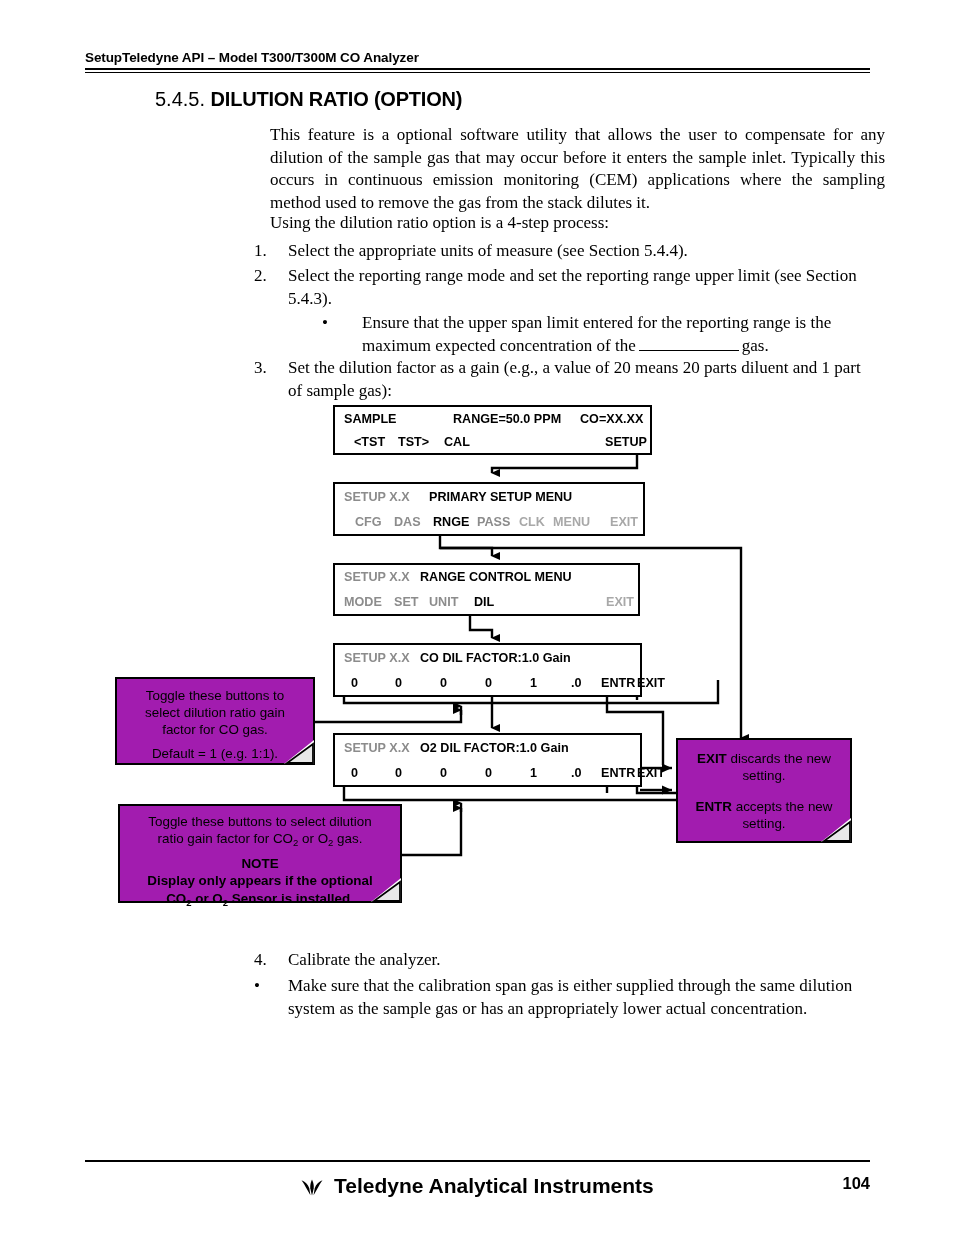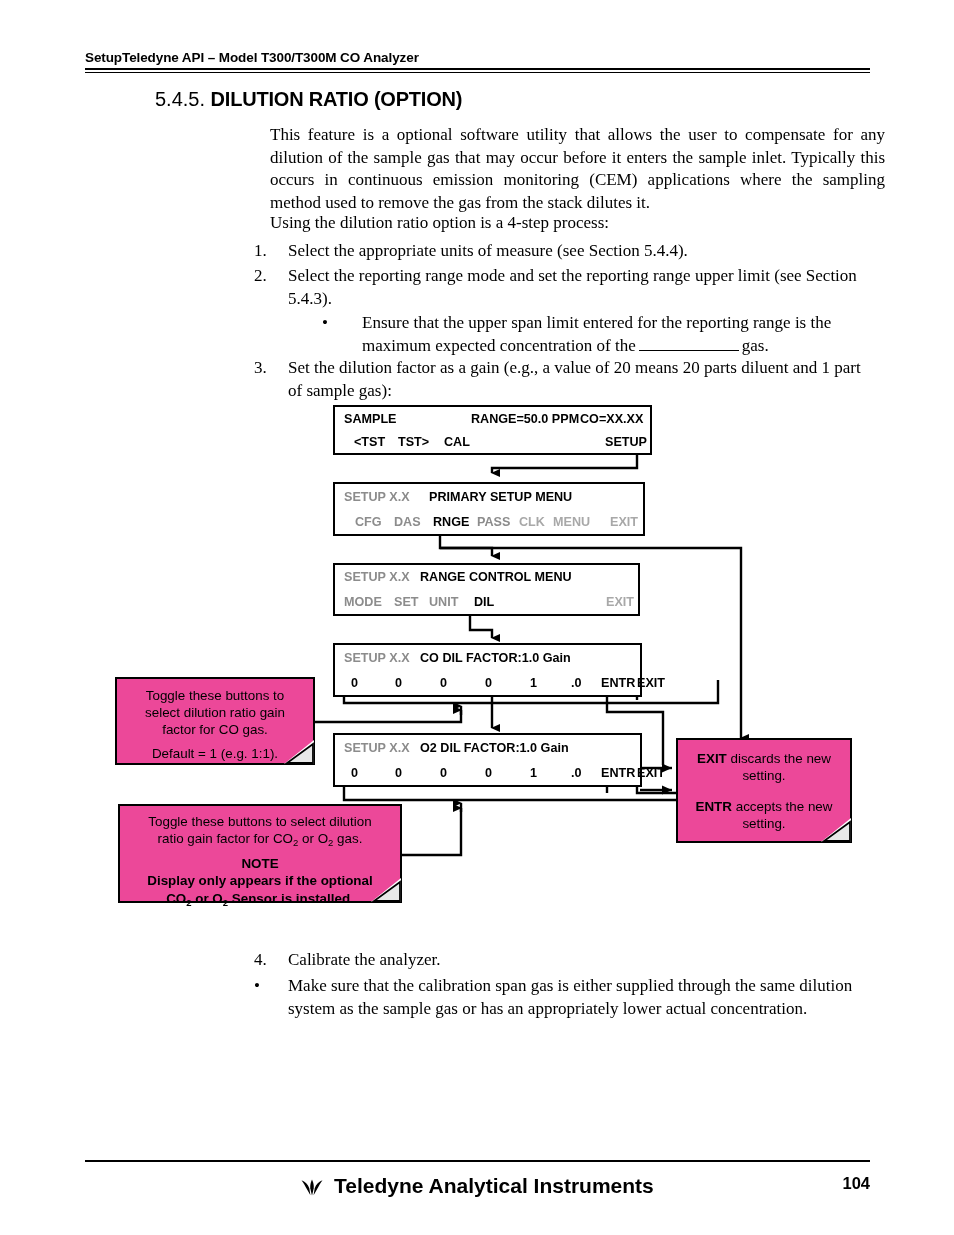--- a/index.html
+++ b/index.html
@@ -148,21 +148,21 @@
   .cell.gray2  { color: #a8a8a8; font-weight: bold; }
   .cell.dark   { color: #000; font-weight: bold; }
 
   
   .cell.abs { position: absolute; }
 
   
   .note {
     position: absolute;
     border: 2.2px solid #000;
-    background: #ec4899;
+    background: #a21caf;
     font-family: "Liberation Sans", sans-serif;
     font-size: 13.4px;
     text-align: center;
     line-height: 1.28;
     box-sizing: border-box;
     color: #000;
   }
   .note .b { font-weight: bold; }
   .note sub { font-size: 9.5px; vertical-align: baseline; position: relative; top: 3px; }
 
@@ -310,21 +310,21 @@
       <path d="M402,855 L461,855 L461,808" marker-end="url(#ah-up)"></path>
 
       <path d="M640,768 L672,768" marker-end="url(#ah-right)"></path>
       <path d="M640,790 L672,790" marker-end="url(#ah-right)"></path>
     </g>
   </svg>
 
   <div class="disp" id="disp-sample" style="left:333px; top:405px; width:319px; height:50px;">
     <div class="row top">
       <span class="cell dark abs" style="left:9px;">SAMPLE</span>
-      <span class="cell dark abs" style="left:116px;padding-left:20px;">RANGE=50.0 PPM</span>
+      <span class="cell dark abs" style="left:98px;padding-left:20px;">RANGE=50.0 PPM</span>
       <span class="cell dark abs" style="left:245px;">CO=XX.XX</span>
     </div>
     <div class="row bot">
       <span class="cell dark abs" style="left:19px;">&lt;TST</span>
       <span class="cell dark abs" style="left:63px;">TST&gt;</span>
       <span class="cell dark abs" style="left:109px;">CAL</span>
       <span class="cell dark abs" style="left:270px;">SETUP</span>
     </div>
   </div>
 

